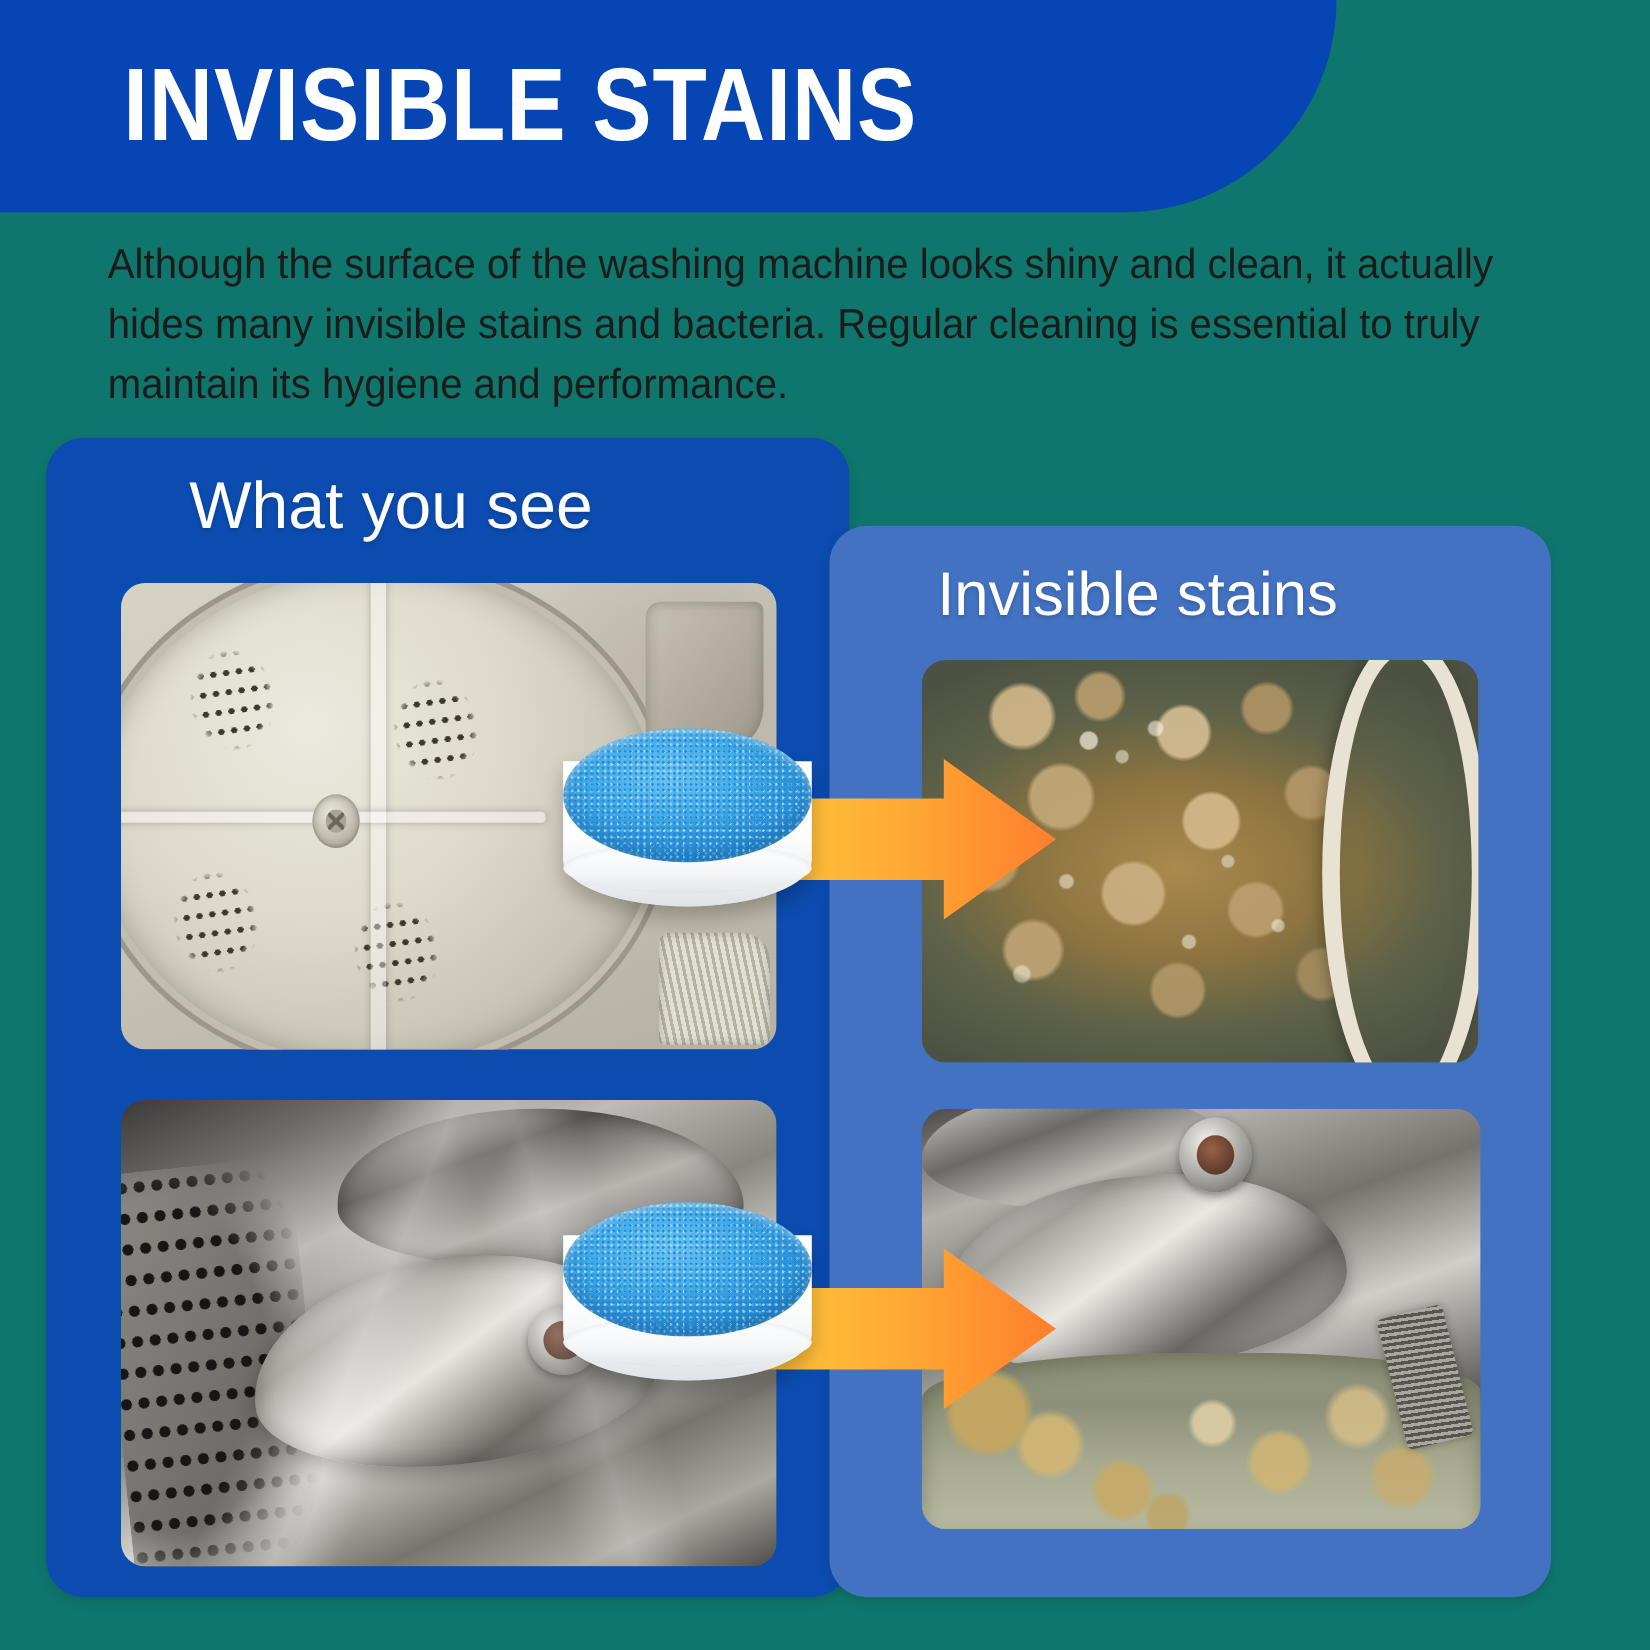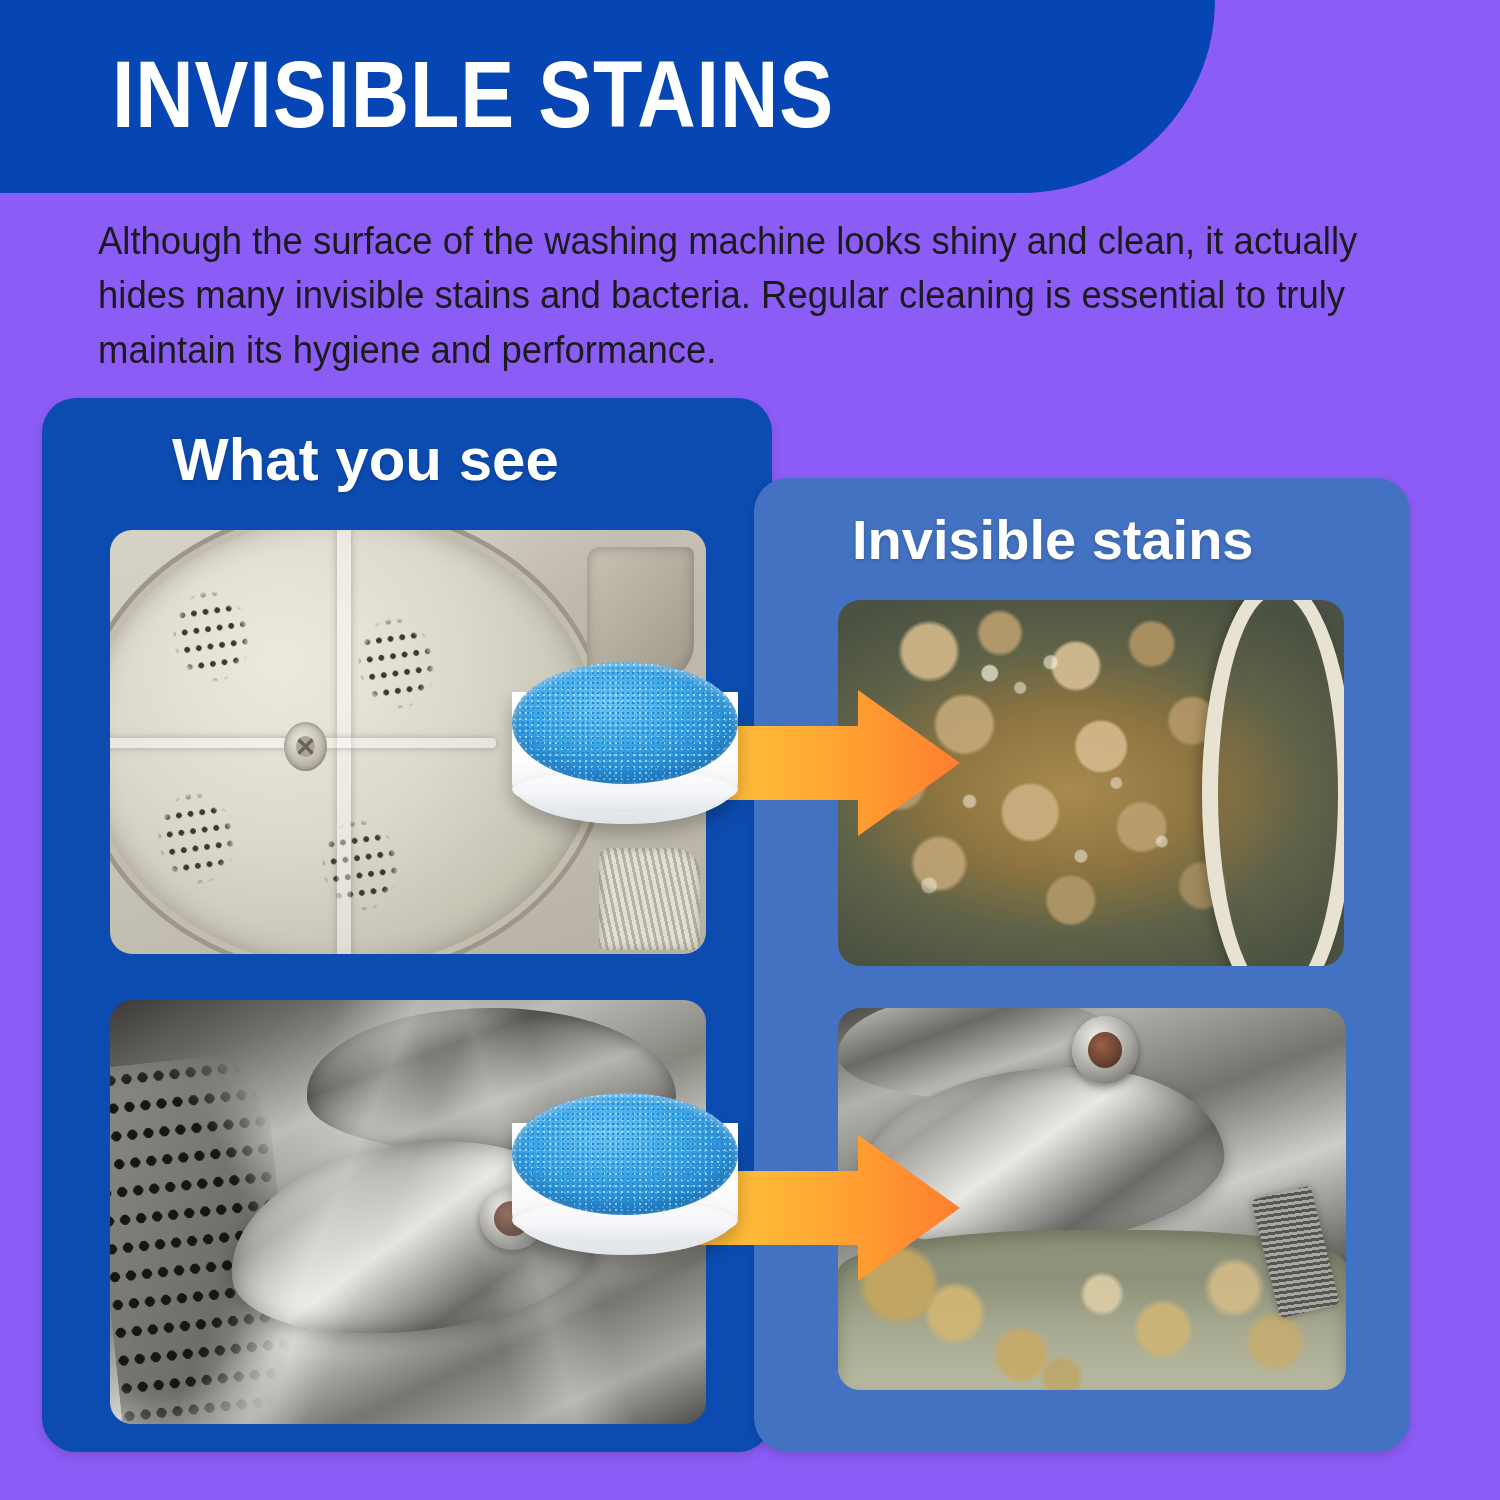--- a/index.html
+++ b/index.html
@@ -2,21 +2,21 @@
 <html><head>
 <meta charset="utf-8">
 <style>
   * { box-sizing: border-box; margin: 0; padding: 0; }
   html, body {
     width: 1500px; height: 1500px;
     background: #e9edf7;
     font-family: "Liberation Sans", sans-serif;
     overflow: hidden;
   }
-  #page { position: relative; width: 1500px; height: 1500px; background: #8b5cf6; }
+  #page { position: relative; width: 1500px; height: 1500px; background: #0f766e; }
 
   
   .header-banner {
     position: absolute; left: 0; top: 0;
     width: 1215px; height: 193px;
     background: #0646b4;
     border-bottom-right-radius: 195px;
   }
   .header-title {
     position: absolute; left: 112px; top: 48px;
@@ -45,21 +45,21 @@
   }
   .panel-right {
     position: absolute; left: 754px; top: 478px;
     width: 656px; height: 974px;
     background: #4272c1;
     border-radius: 34px;
     box-shadow: 0 4px 10px rgba(0,0,0,0.13);
   }
   .panel-heading {
     position: absolute;
-    color: #ffffff; font-weight: 700;
+    color: #ffffff; font-weight: 400;
     white-space: nowrap; line-height: 1;
     text-shadow: 0 2px 4px rgba(0,0,0,0.18);
   }
   .heading-left { left: 172px; top: 430px; font-size: 60px; }
   .heading-right { left: 852px; top: 512px; font-size: 56px; }
 
   
   .photo {
     position: absolute;
     border-radius: 22px;

